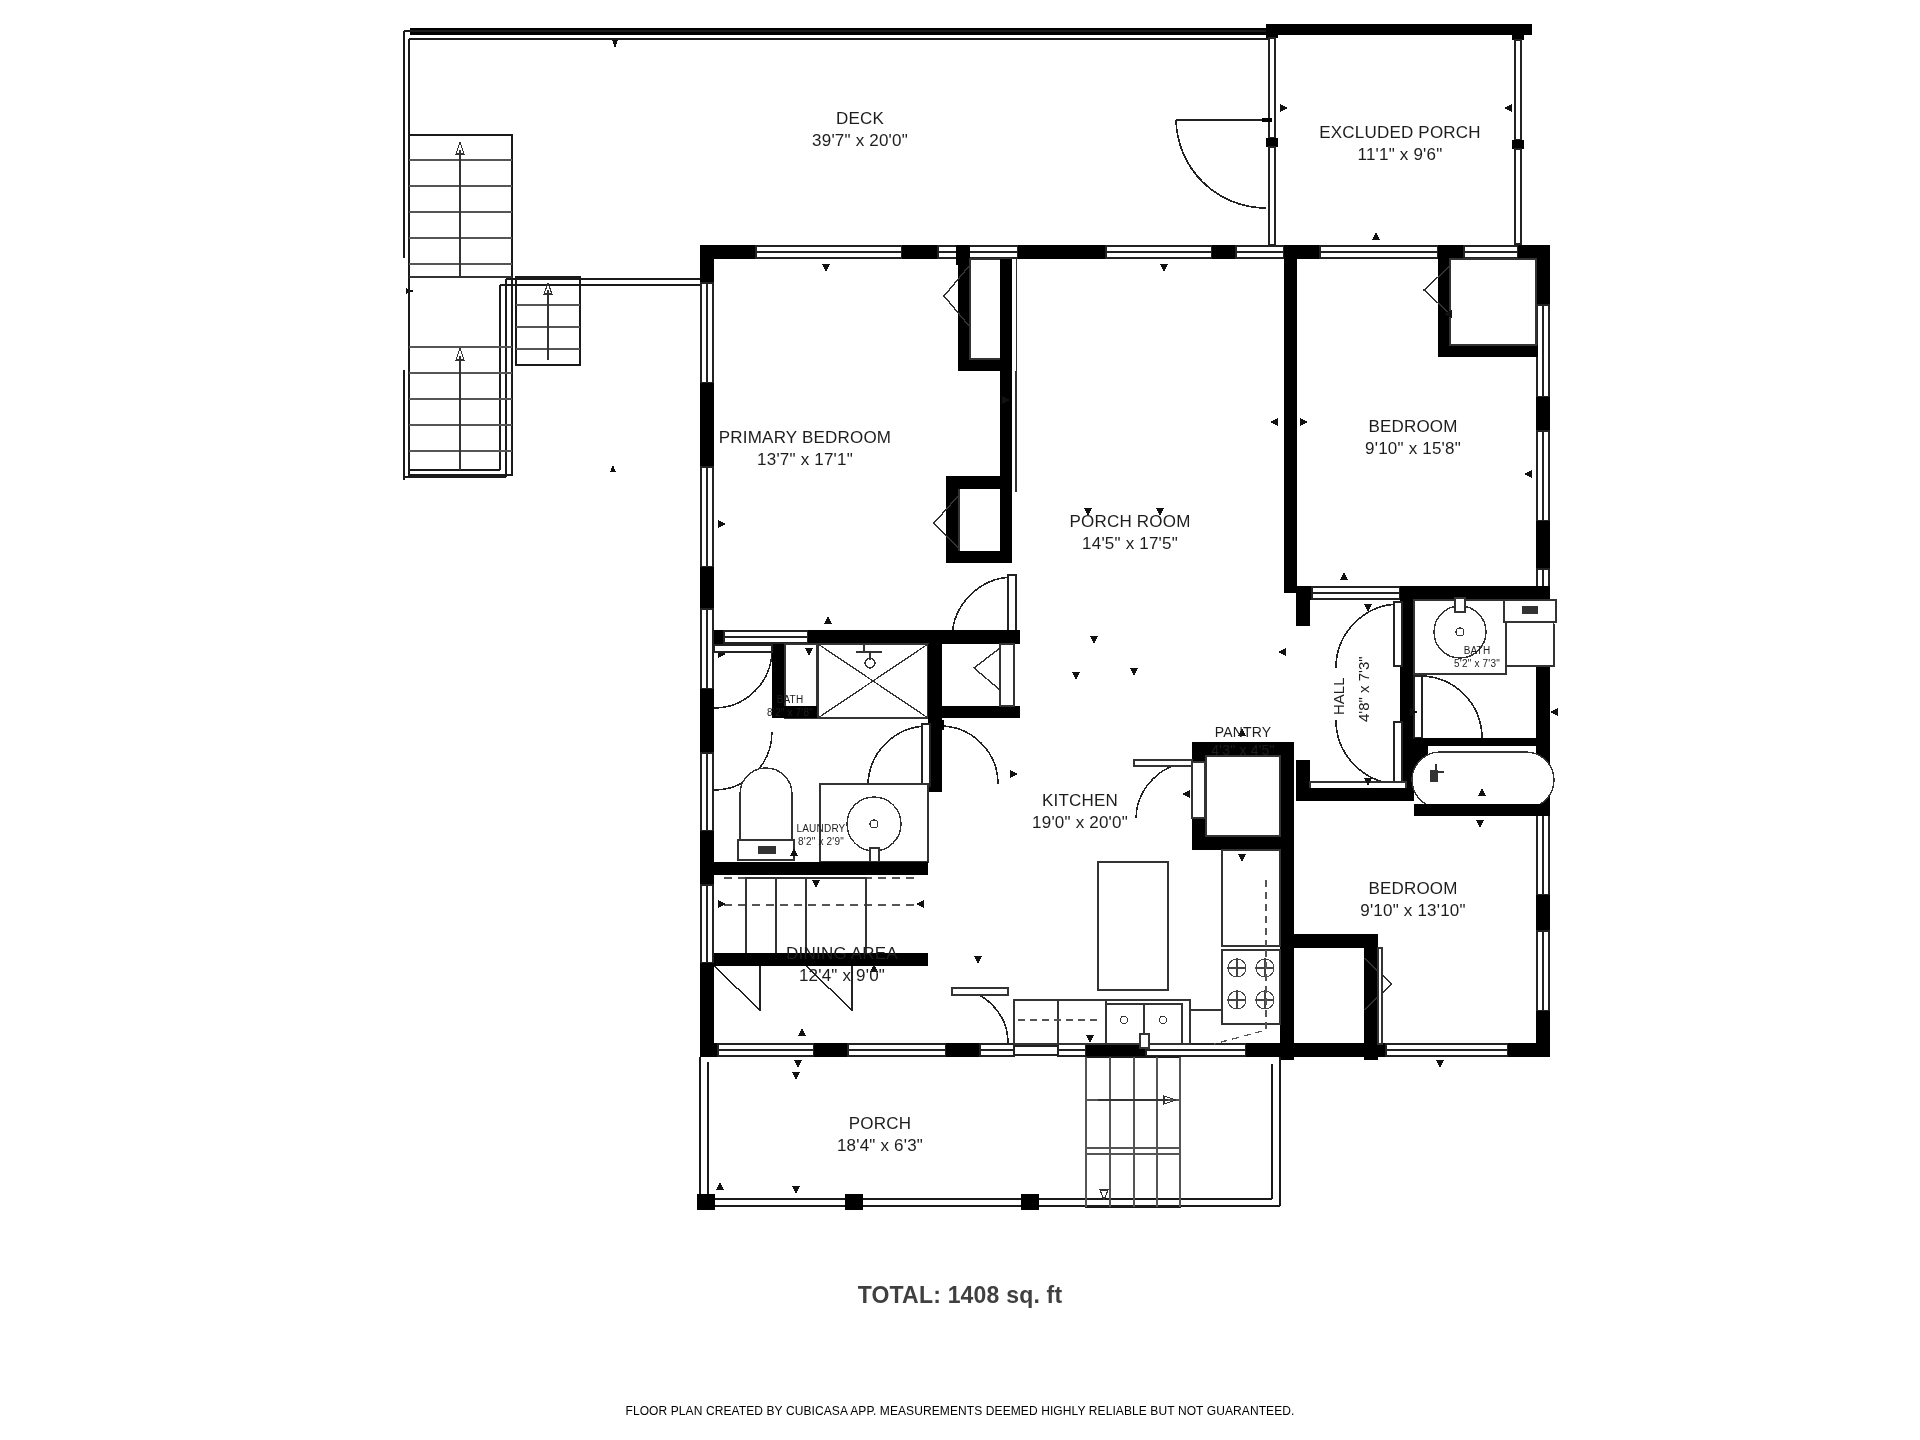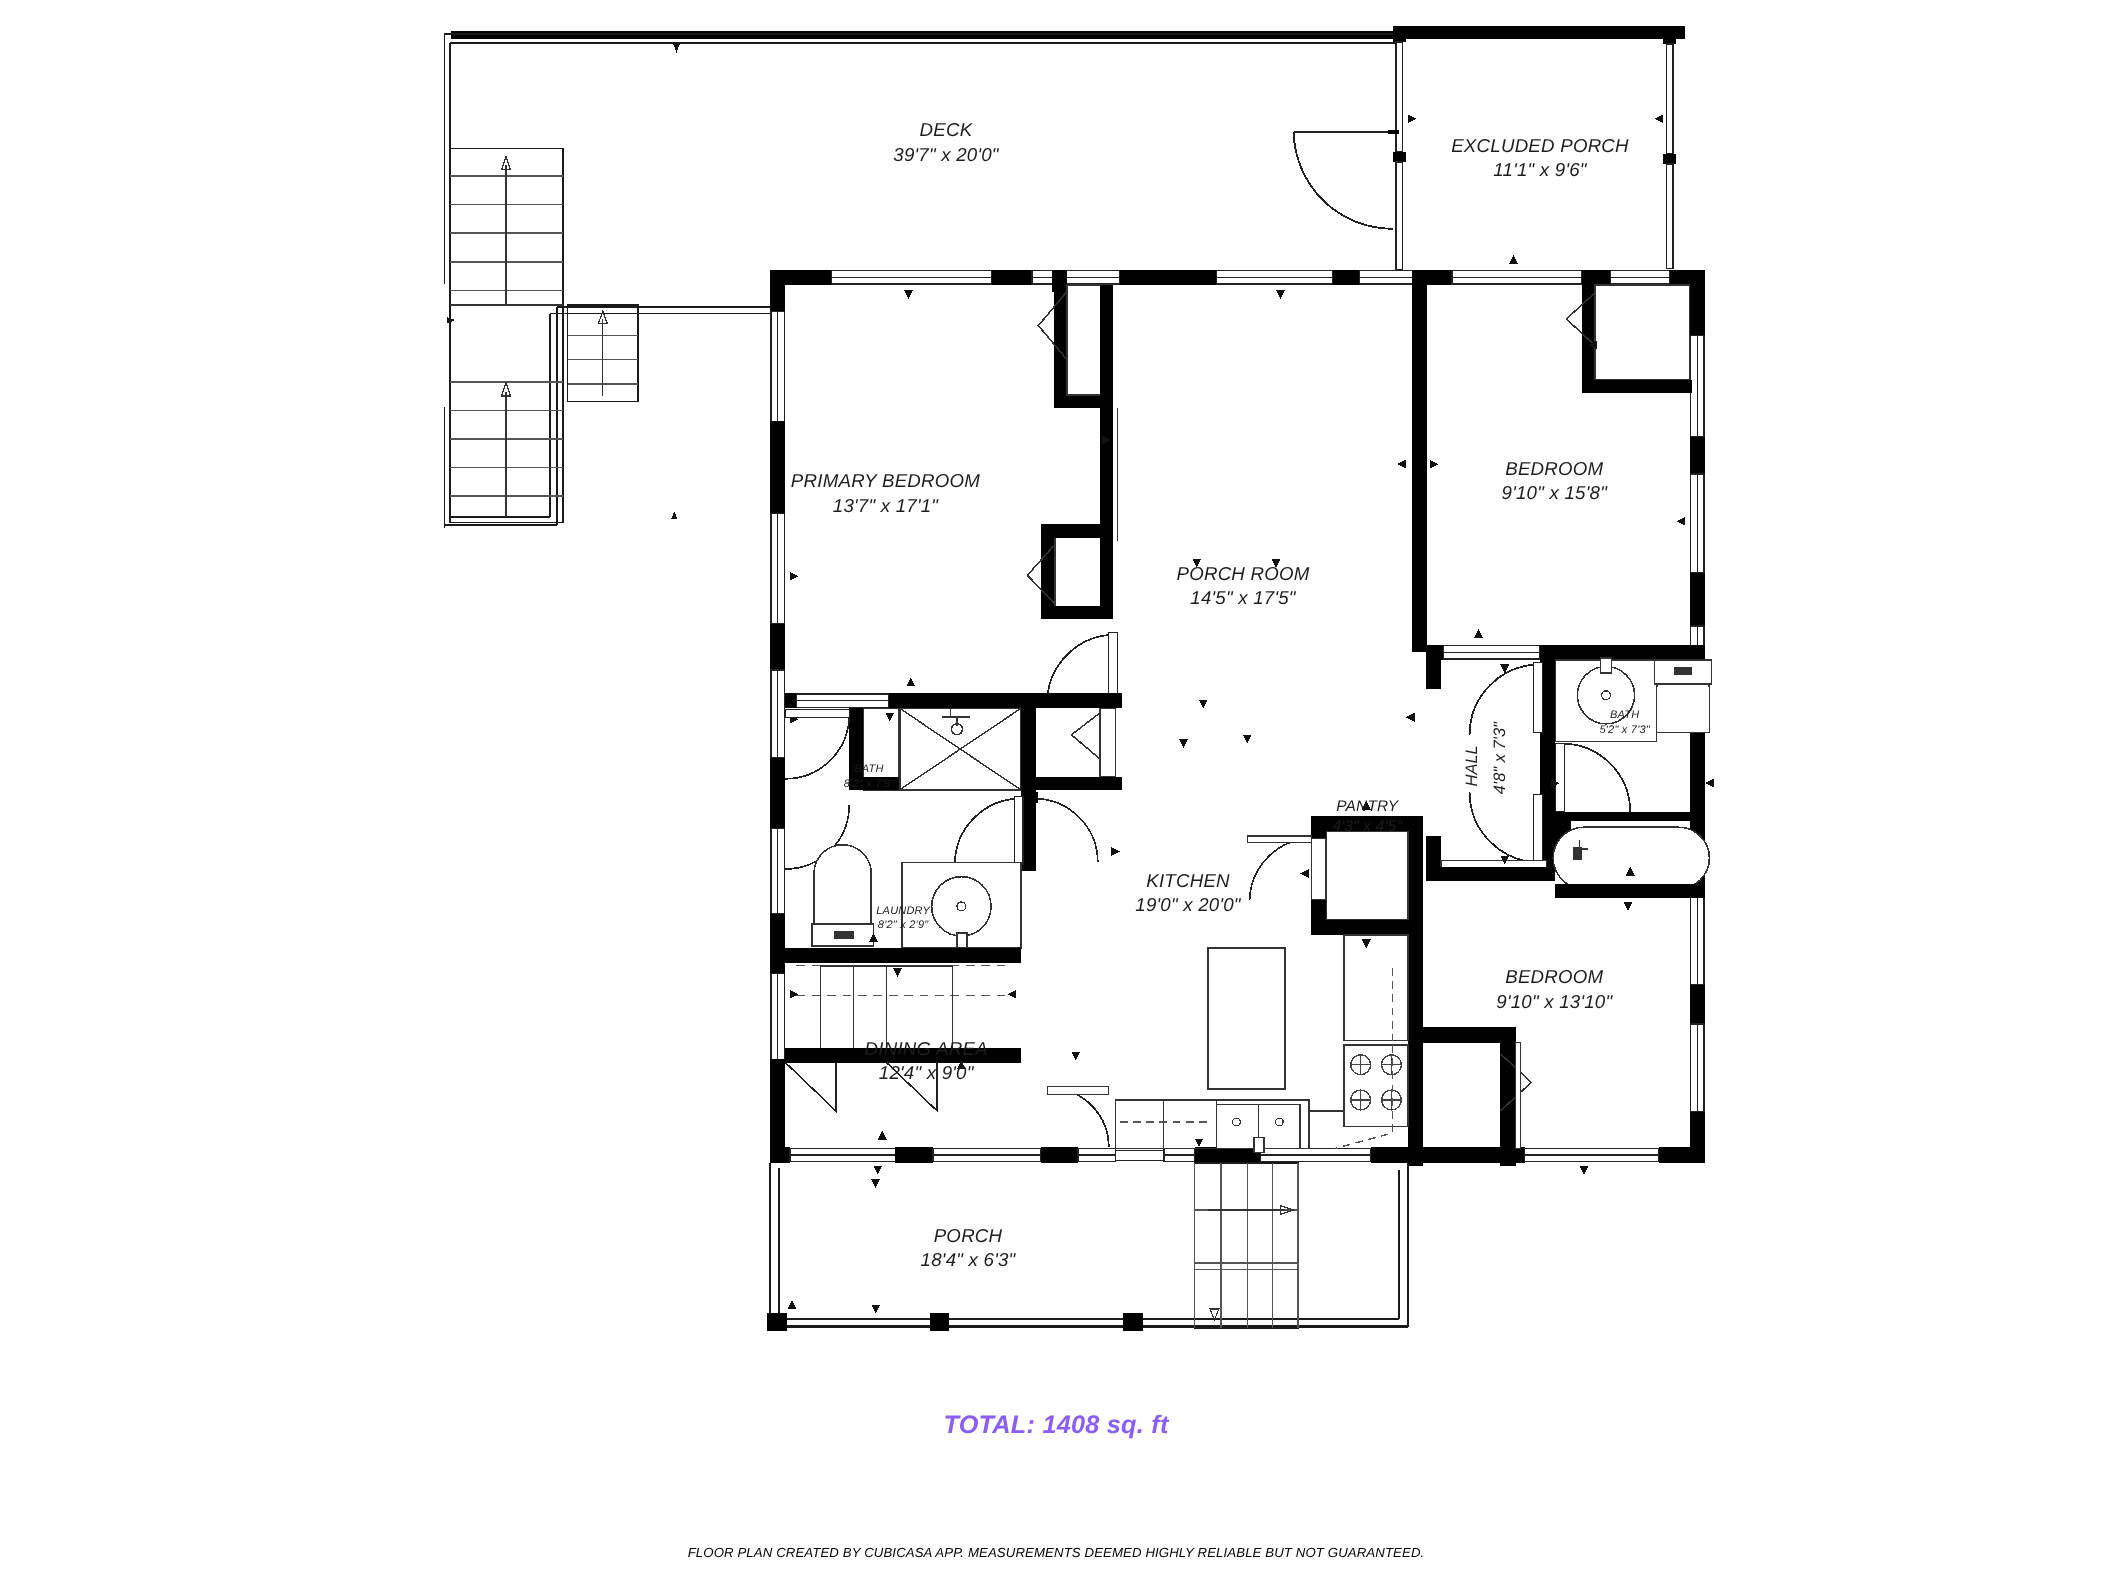--- a/index.html
+++ b/index.html
@@ -13,21 +13,20 @@
     font-family: "Liberation Sans", sans-serif;
     color: #1a1a1a;
     overflow: hidden;
     position: relative;
   }
   #plan {
     position: absolute;
     left: 0; top: 0;
     width: 1644px;
     height: 1440px;
-    font-style: italic;
   }
   .fp-svg { display: block; }
 
   
   .room-label {
     position: absolute;
     text-align: center;
     line-height: 1.32;
     font-size: 17px;
     letter-spacing: .2px;
@@ -48,21 +47,21 @@
     white-space: nowrap;
     transform-origin: 0 0;
   }
 
   
   .summary {
     position: absolute;
     left: 0;
     width: 1920px;
     text-align: center;
-    color: #8b5cf6;
+    color: #404040;
   }
   .sum-total {
     font-size: 23px;
     font-weight: bold;
     letter-spacing: .2px;
   }
   .sum-line {
     font-size: 21px;
     letter-spacing: .1px;
     margin-top: 4px;

